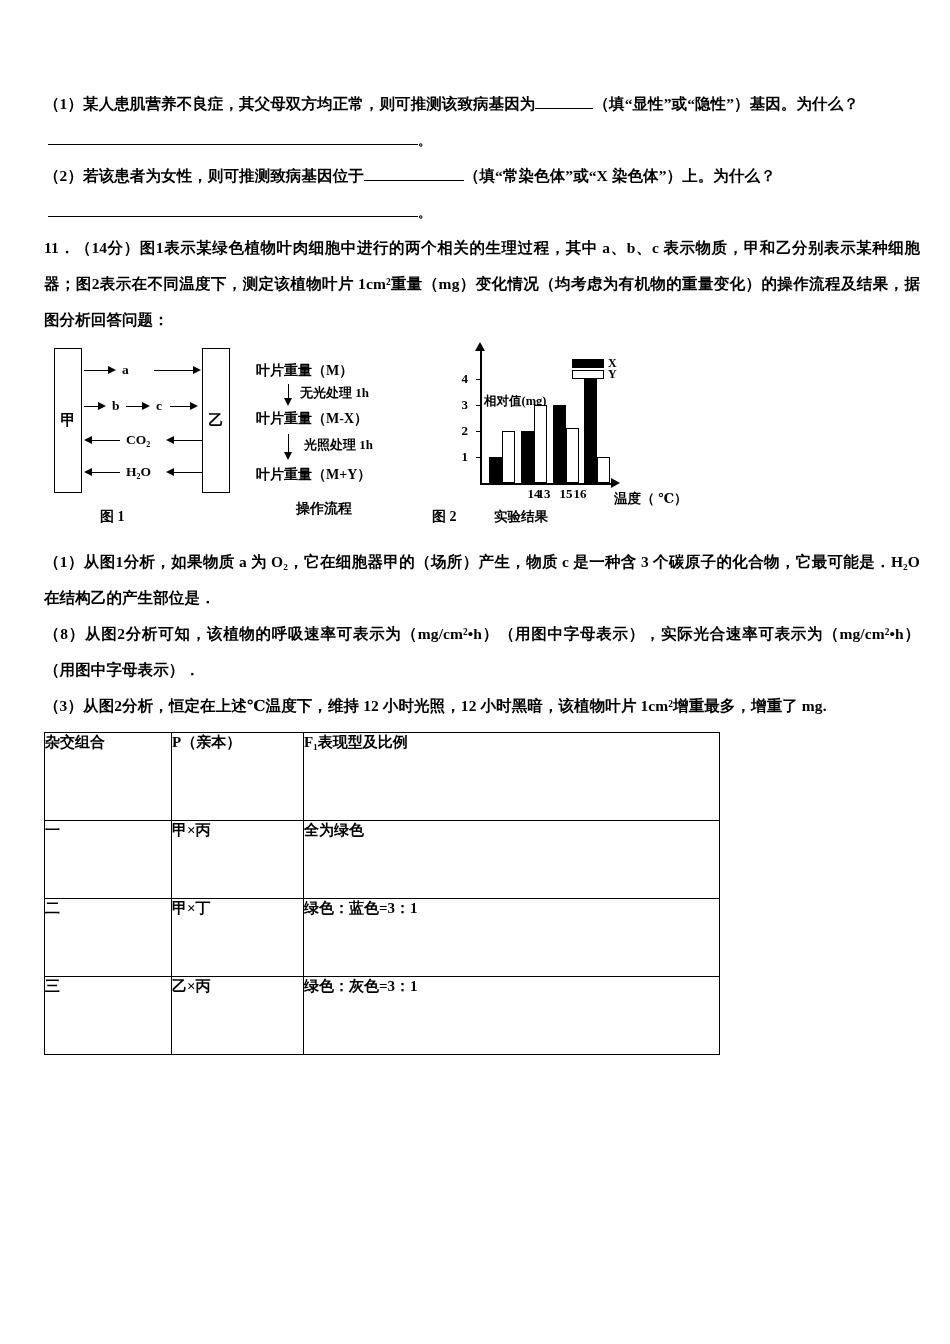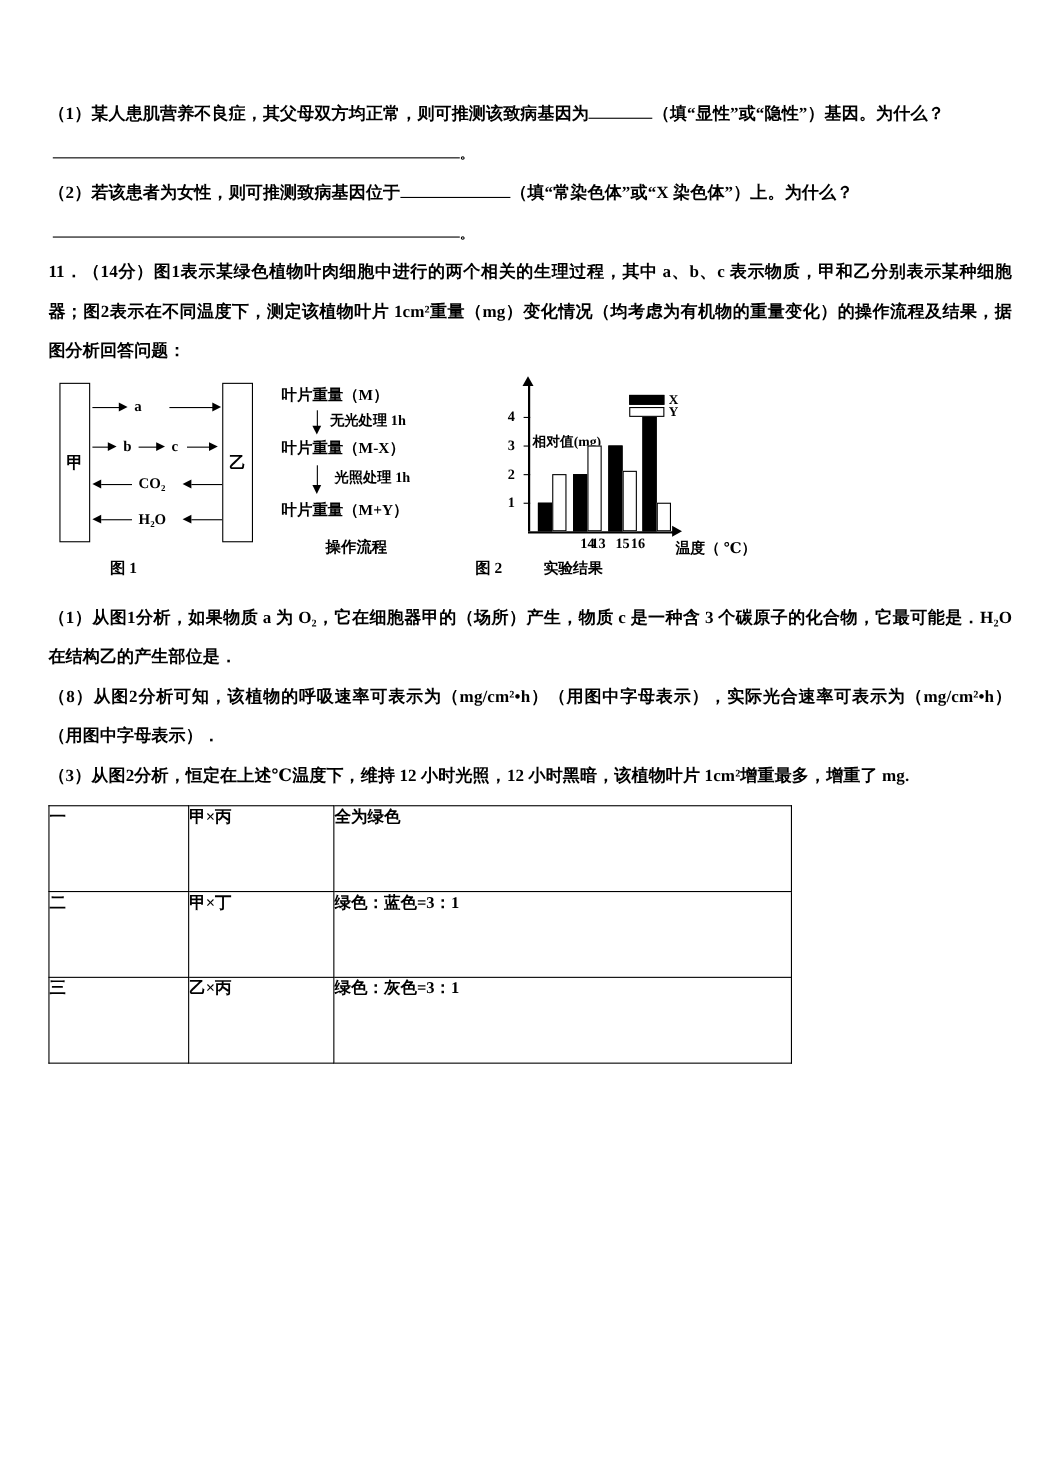--- a/index.html
+++ b/index.html
@@ -120,21 +120,21 @@
     position: absolute;
     font-size: 14px;
     font-weight: 700;
     white-space: nowrap;
   }
 
   
   .fig-flow {
     position: absolute;
     left: 212px;
-    top: 5px;
+    top: 16px;
     width: 180px;
     height: 180px;
     font-size: 14px;
     font-weight: 700;
     text-decoration: underline;
   }
   .flow-step {
     position: absolute;
     white-space: nowrap;
   }
@@ -404,20 +404,25 @@
     </div>
   </div>
 
   <p class="para">（1）从图1分析，如果物质 a 为 O₂，它在细胞器甲的（场所）产生，物质 c 是一种含 3 个碳原子的化合物，它最可能是．H₂O 在结构乙的产生部位是．</p>
   <p class="para">（8）从图2分析可知，该植物的呼吸速率可表示为（mg/cm²•h）（用图中字母表示），实际光合速率可表示为（mg/cm²•h）（用图中字母表示）．</p>
   <p class="para">（3）从图2分析，恒定在上述℃温度下，维持 12 小时光照，12 小时黑暗，该植物叶片 1cm²增重最多，增重了 mg.</p>
 
 
   <table class="cross-table">
     <tbody>
+      <tr class="row-h">
+        <td class="c1 cellpad-tl">杂交组合</td>
+        <td class="c2 cellpad-l2">P（亲本）</td>
+        <td class="c3 cellpad-l2">F₁表现型及比例</td>
+      </tr>
       <tr class="row-b">
         <td class="c1 cellpad-mid">一</td>
         <td class="c2 cellpad-tl">甲×丙</td>
         <td class="c3 cellpad-mid">全为绿色</td>
       </tr>
       <tr class="row-b">
         <td class="c1 cellpad-mid">二</td>
         <td class="c2 cellpad-tl">甲×丁</td>
         <td class="c3 cellpad-mid">绿色：蓝色=3：1</td>
       </tr>

